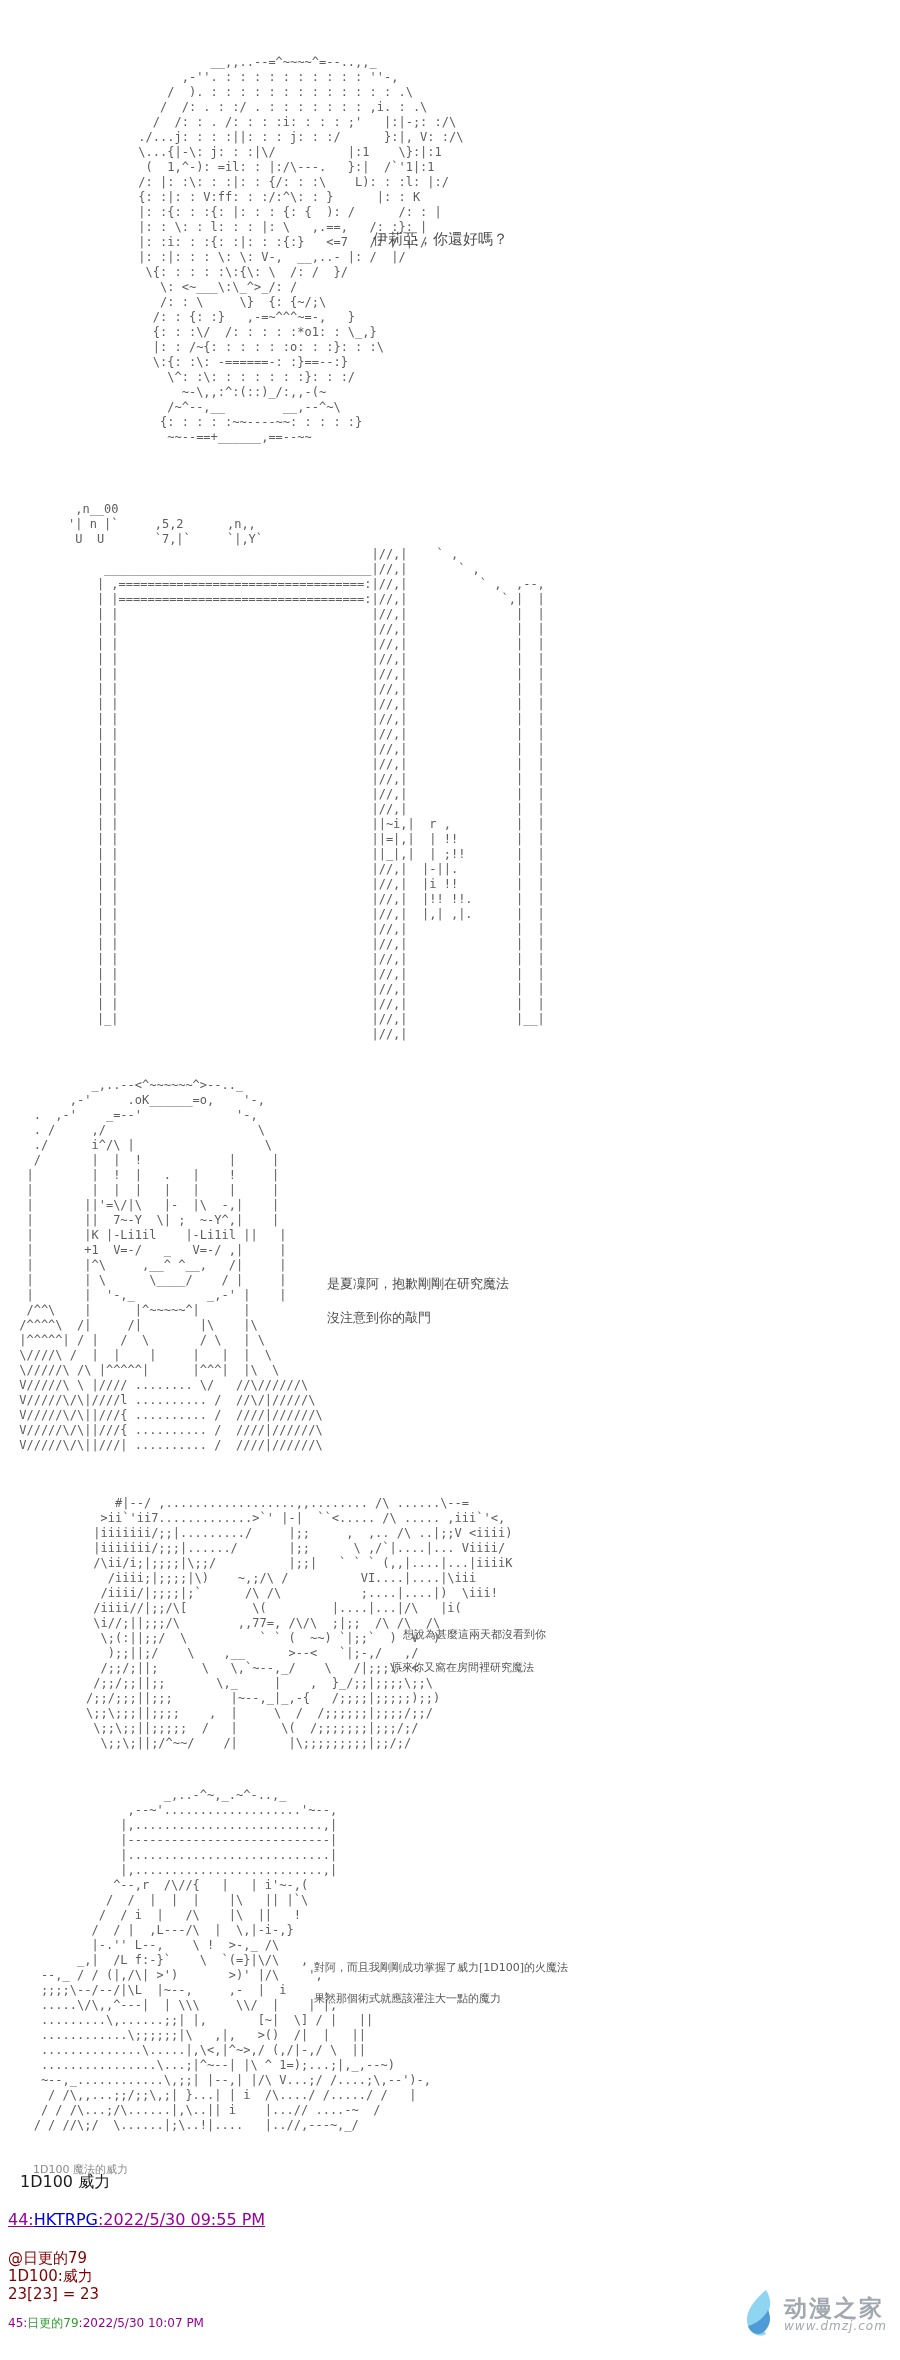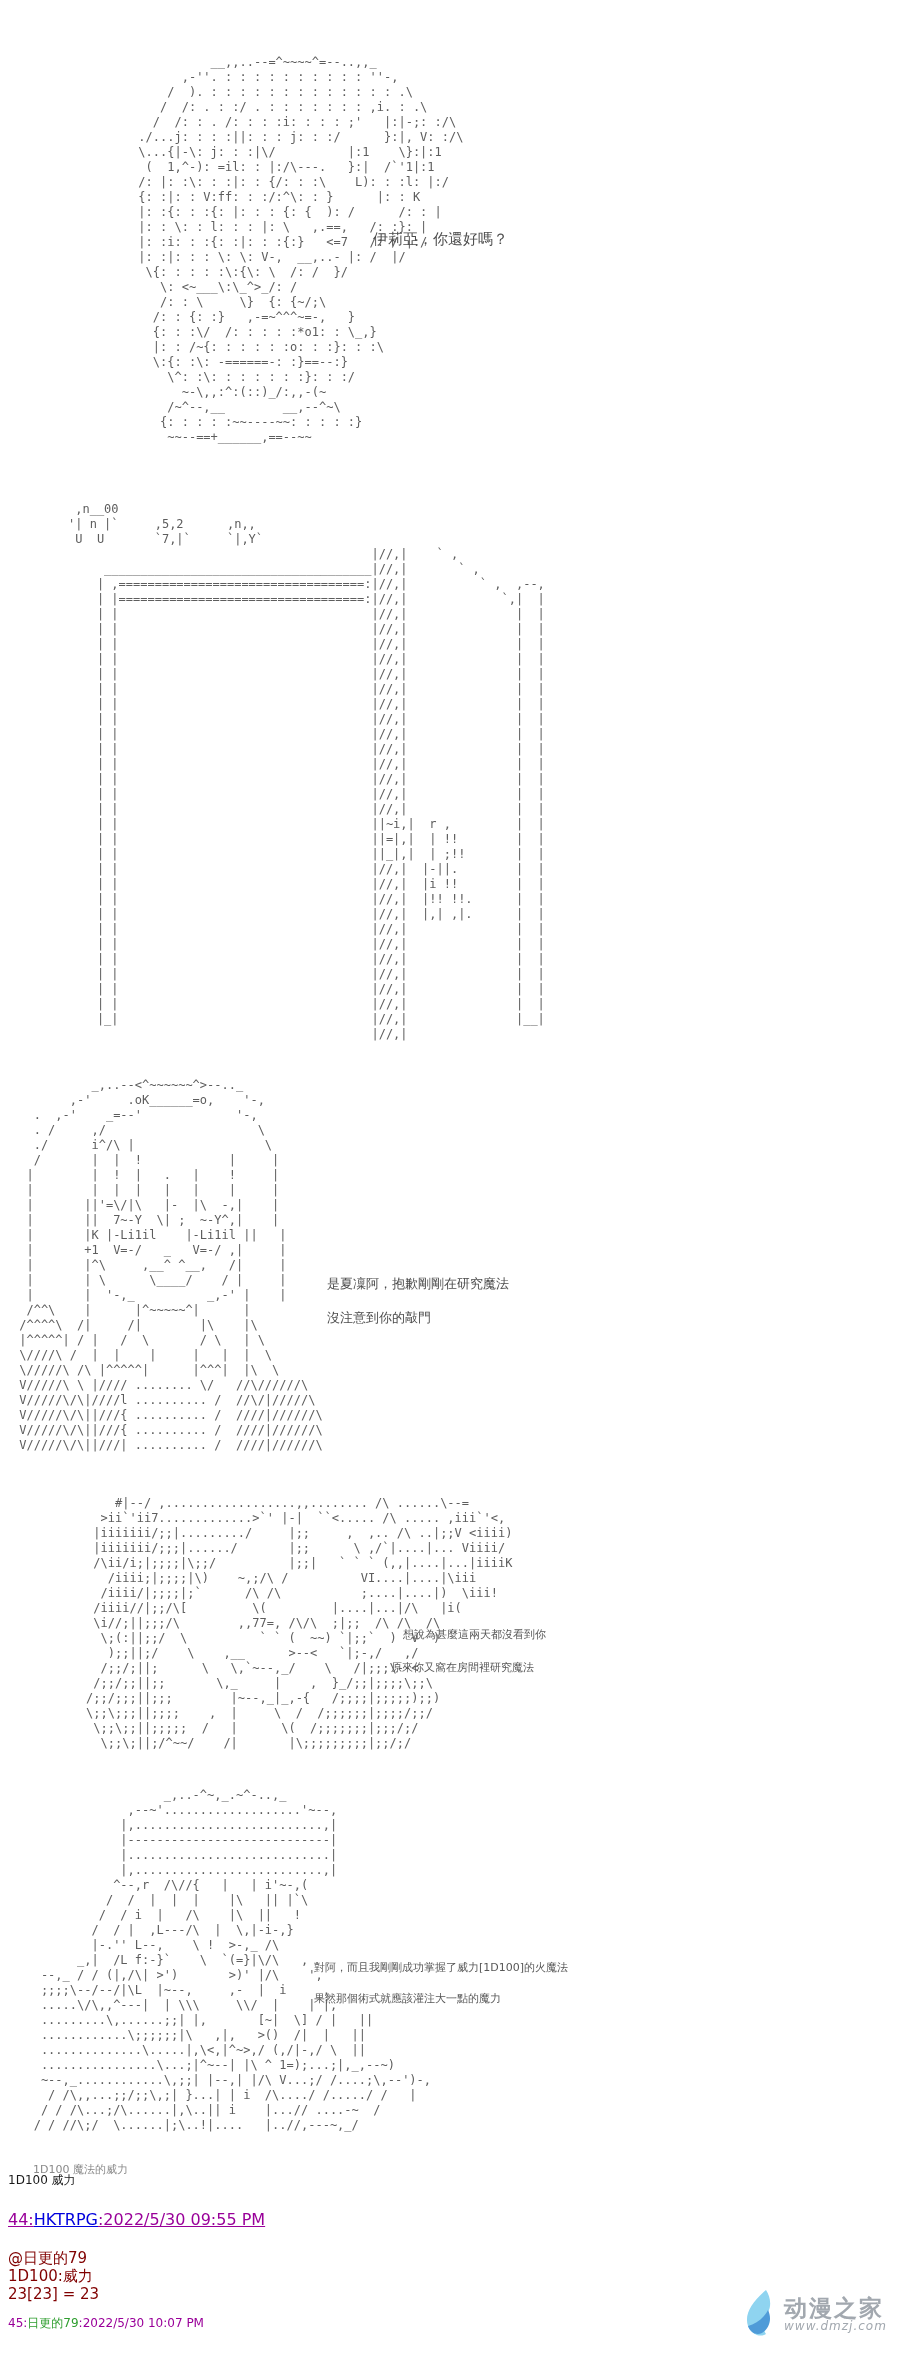--- a/index.html
+++ b/index.html
@@ -15,21 +15,21 @@
   .speech{position:absolute;color:#4d4d4d;white-space:nowrap;margin-top:32px;}
   #d1{left:373px;top:198px;font-size:15px;}
   #d2a{left:327px;top:1243px;font-size:13px;}
   #d2b{left:327px;top:1277px;font-size:13px;}
   #d3a{left:403px;top:1595px;font-size:11px;color:#585858;}
   #d3b{left:391px;top:1628px;font-size:11px;color:#585858;}
   #d4a{left:314px;top:1928px;font-size:11px;color:#585858;}
   #d4b{left:314px;top:1959px;font-size:11px;color:#585858;text-align:right;}
   #caption{left:33px;top:2130px;font-size:11px;color:#8a8a8a;}
   .post-line{position:absolute;left:8px;white-space:nowrap;}
-  #roll-request{top:2172px;font-size:12px;color:#1a1a1a;}
+  #roll-request{top:2172px;font-size:16px;color:#1a1a1a;margin-left:12px;}
   #post44{top:2210px;font-size:16px;color:#990099;text-decoration:underline;}
   #post45{top:2315px;font-size:12px;color:#990099;}
   .bot-line{color:#800000;font-size:15px;text-align:center;}
   #bot1{top:2249px;}
   #bot2{top:2267px;}
   #bot3{top:2285px;}
   a.link{color:#0000dd;text-decoration:underline;cursor:pointer;}
   .green{color:#2f9e2f;}
   .footer-logo{position:absolute;left:742px;top:2288px;display:flex;align-items:center;gap:8px;}
   .logo-text{display:flex;flex-direction:column;line-height:1.05;}

